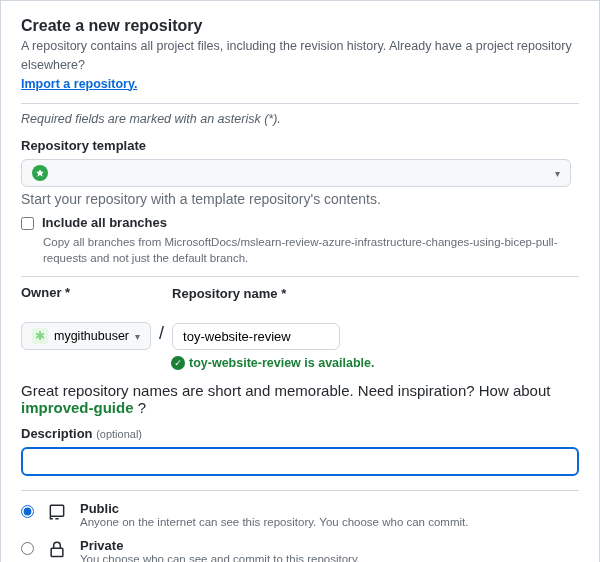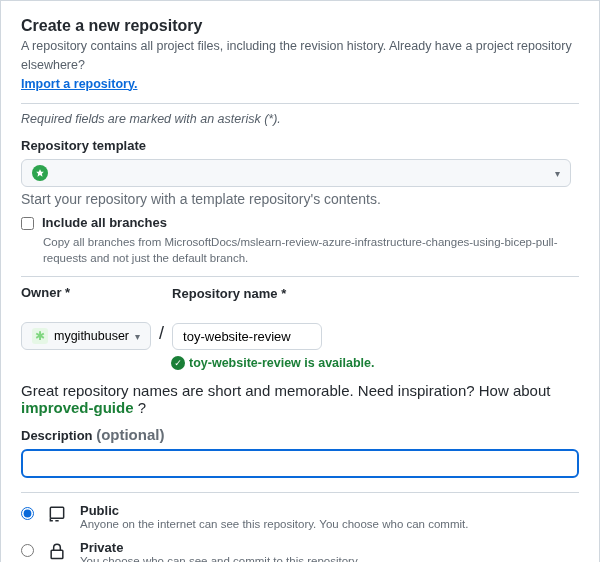--- a/index.html
+++ b/index.html
@@ -11,21 +11,21 @@
       width: 600px;
       padding: 16px 20px;
       border: 1px solid #d0d7de;
     }
     h1 { font-size: 16px; font-weight: 600; margin-bottom: 2px; }
     .subtext { color: #57606a; font-size: 12.5px; line-height: 1.5; }
     .link { color: #0969da; text-decoration: underline; cursor: pointer; font-weight: bold; }
     hr { border: none; border-top: 1px solid #d0d7de; margin: 10px 0 8px; }
     .required-note { font-style: italic; color: #57606a; font-size: 12.5px; margin-bottom: 12px; }
     .label { font-weight: 600; font-size: 13px; margin-bottom: 6px; display: block; }
-    .label .optional { font-weight: 700; color: #656d76; font-size: 15px; }
+    .label .optional { font-weight: 400; color: #656d76; font-size: 11px; }
     .select-btn {
       display: flex; align-items: center; gap: 6px;
       background: #f6f8fa; border: 1px solid #d0d7de; border-radius: 6px;
       padding: 5px 10px; font-size: 12.5px; cursor: pointer;
       width: 100%; max-width: 550px;
     }
     .select-btn.small { width: auto; min-width: 120px; }
     .circle-icon {
       width: 16px; height: 16px; border-radius: 50%; background: #2da44e;
       display: inline-flex; align-items: center; justify-content: center;
@@ -35,21 +35,21 @@
     .hint { color: #656d76; font-size: 14px; margin-top: 4px; }
     .checkbox-row { display: flex; align-items: flex-start; gap: 8px; margin: 8px 0 4px; }
     .checkbox-row input { margin-top: 2px; }
     .checkbox-label { font-weight: 600; font-size: 13px; }
     .checkbox-desc { color: #656d76; font-size: 11.5px; margin-left: 22px; line-height: 1.4; }
     .owner-row { display: flex; align-items: flex-end; gap: 8px; margin-top: 4px; }
     .owner-col { display: flex; flex-direction: column; gap: 16px; }
     .slash { font-size: 18px; color: #24292f; padding-bottom: 6px; }
     .text-input {
       border: 1px solid #d0d7de; border-radius: 6px; padding: 5px 10px;
-      font-size: 13px; width: 150px; background: #fff;
+      font-size: 13px; width: 168px; background: #fff;
     }
     .text-input.full { width: 100%; }
     .text-input.focused { border: 2px solid #0969da; outline: none; }
     .avatar-square {
       width: 16px; height: 16px; display: inline-flex; align-items: center;
       justify-content: center; background: #e6f7e6; border-radius: 3px;
       color: #7fd67f; font-size: 12px;
     }
     .avail { display: flex; align-items: center; gap: 4px; margin-top: 6px; margin-left: 0; }
     .avail-icon {

